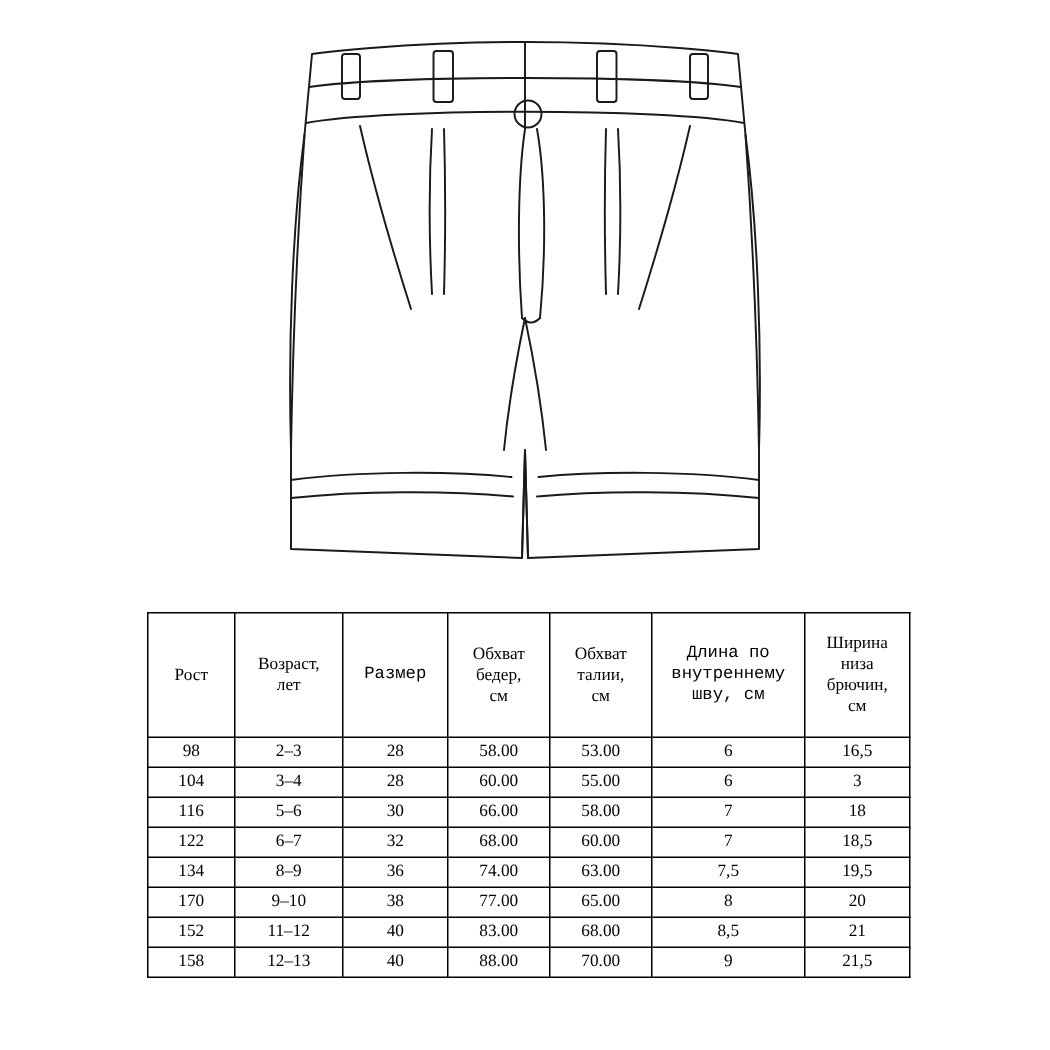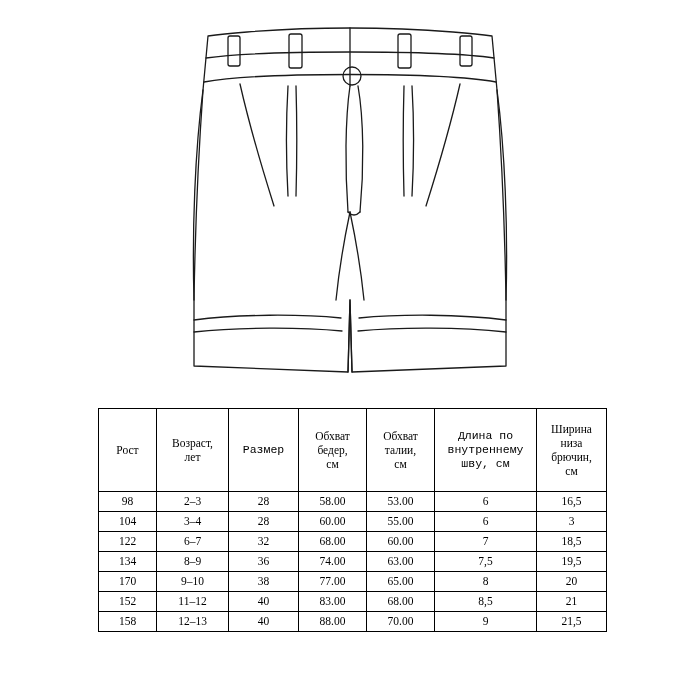--- a/index.html
+++ b/index.html
@@ -207,20 +207,29 @@
         <tr>
           <td>104</td>
           <td>3–4</td>
           <td>28</td>
           <td>60.00</td>
           <td>55.00</td>
           <td>6</td>
           <td>3</td>
         </tr>
         <tr>
+          <td>116</td>
+          <td>5–6</td>
+          <td>30</td>
+          <td>66.00</td>
+          <td>58.00</td>
+          <td>7</td>
+          <td>18</td>
+        </tr>
+        <tr>
           <td>122</td>
           <td>6–7</td>
           <td>32</td>
           <td>68.00</td>
           <td>60.00</td>
           <td>7</td>
           <td>18,5</td>
         </tr>
         <tr>
           <td>134</td>

